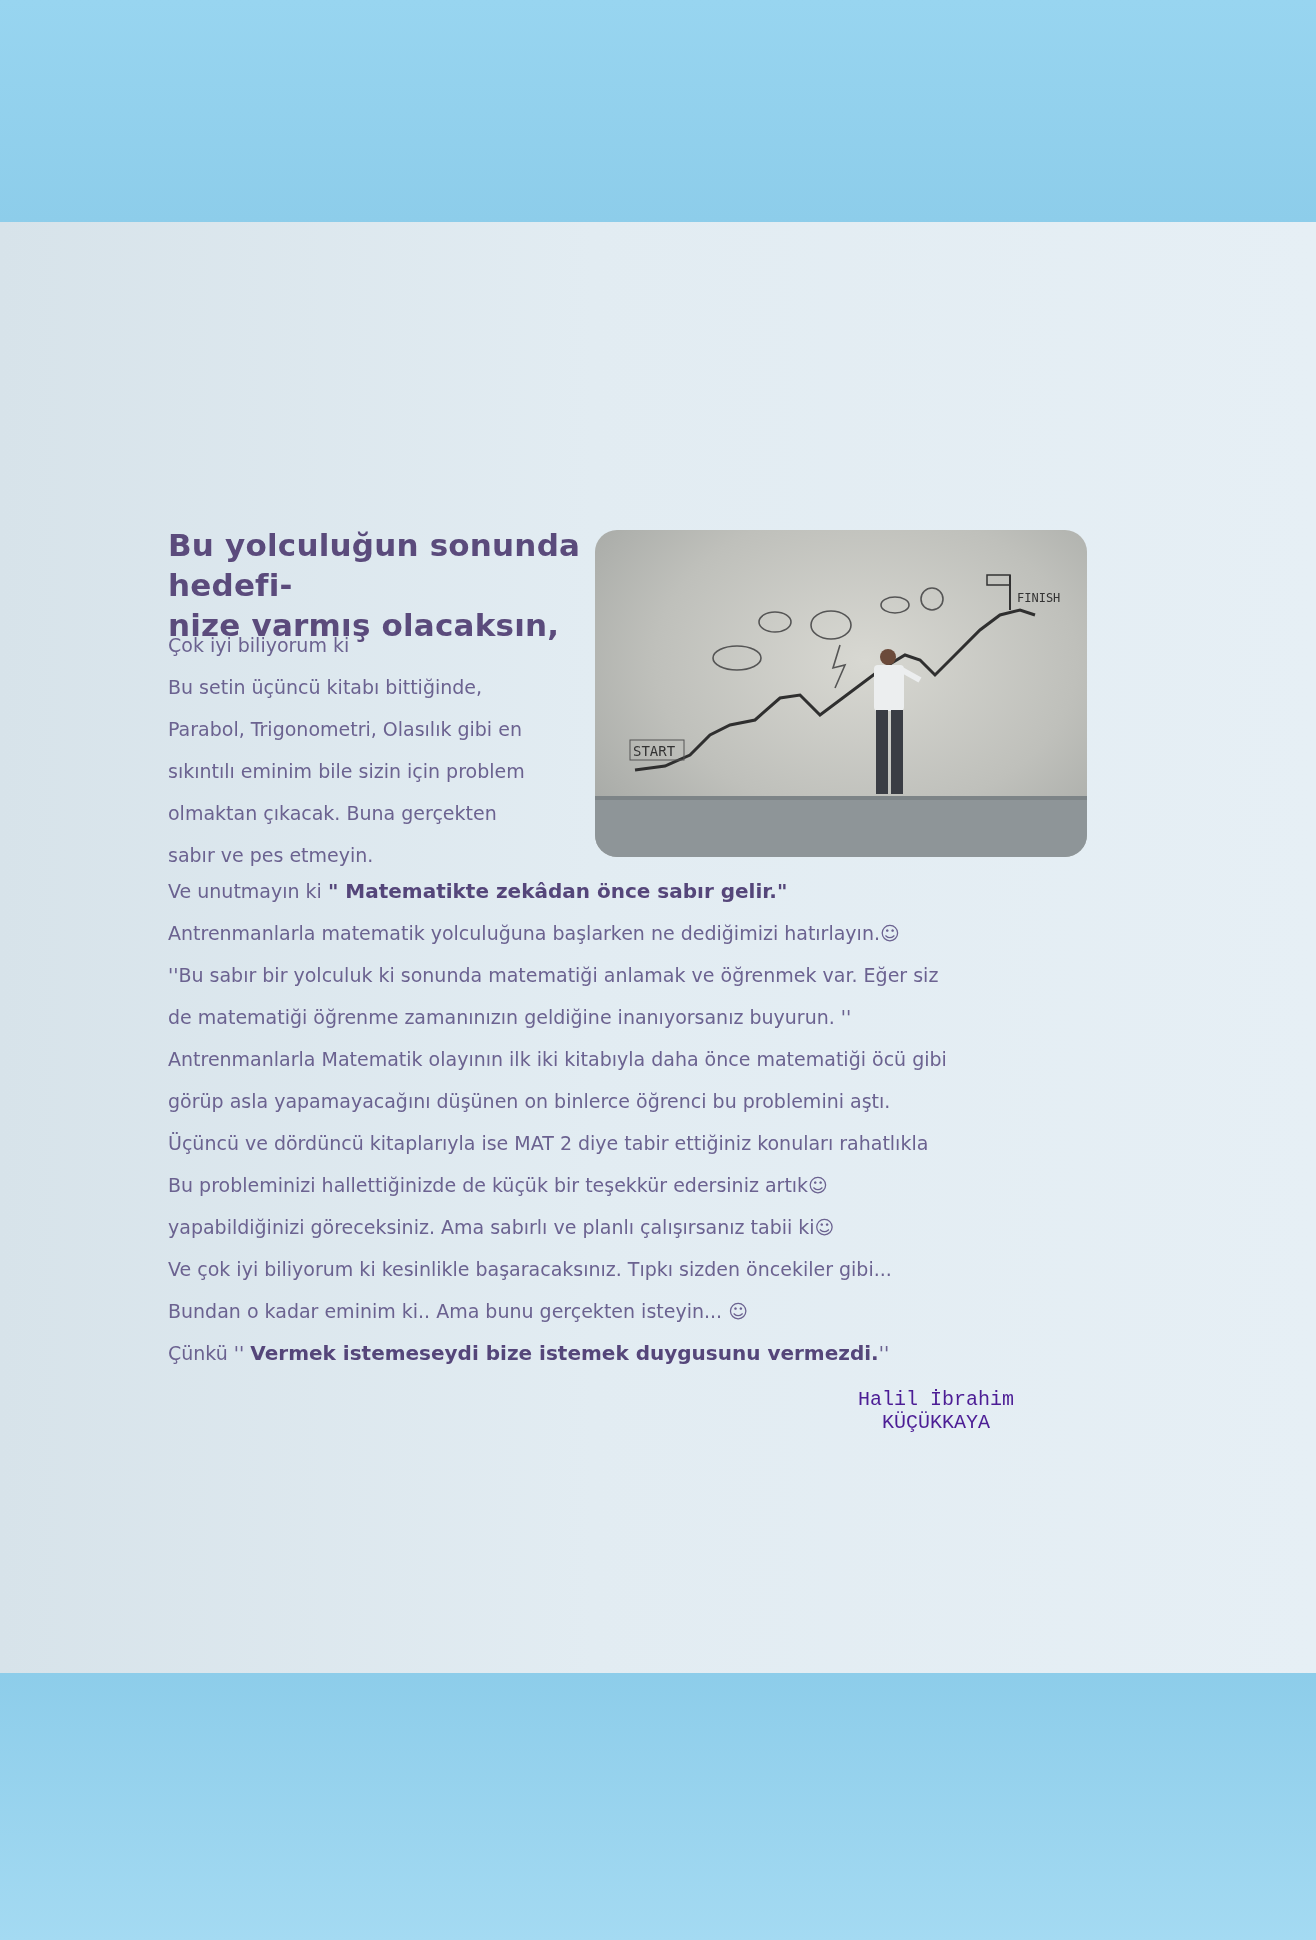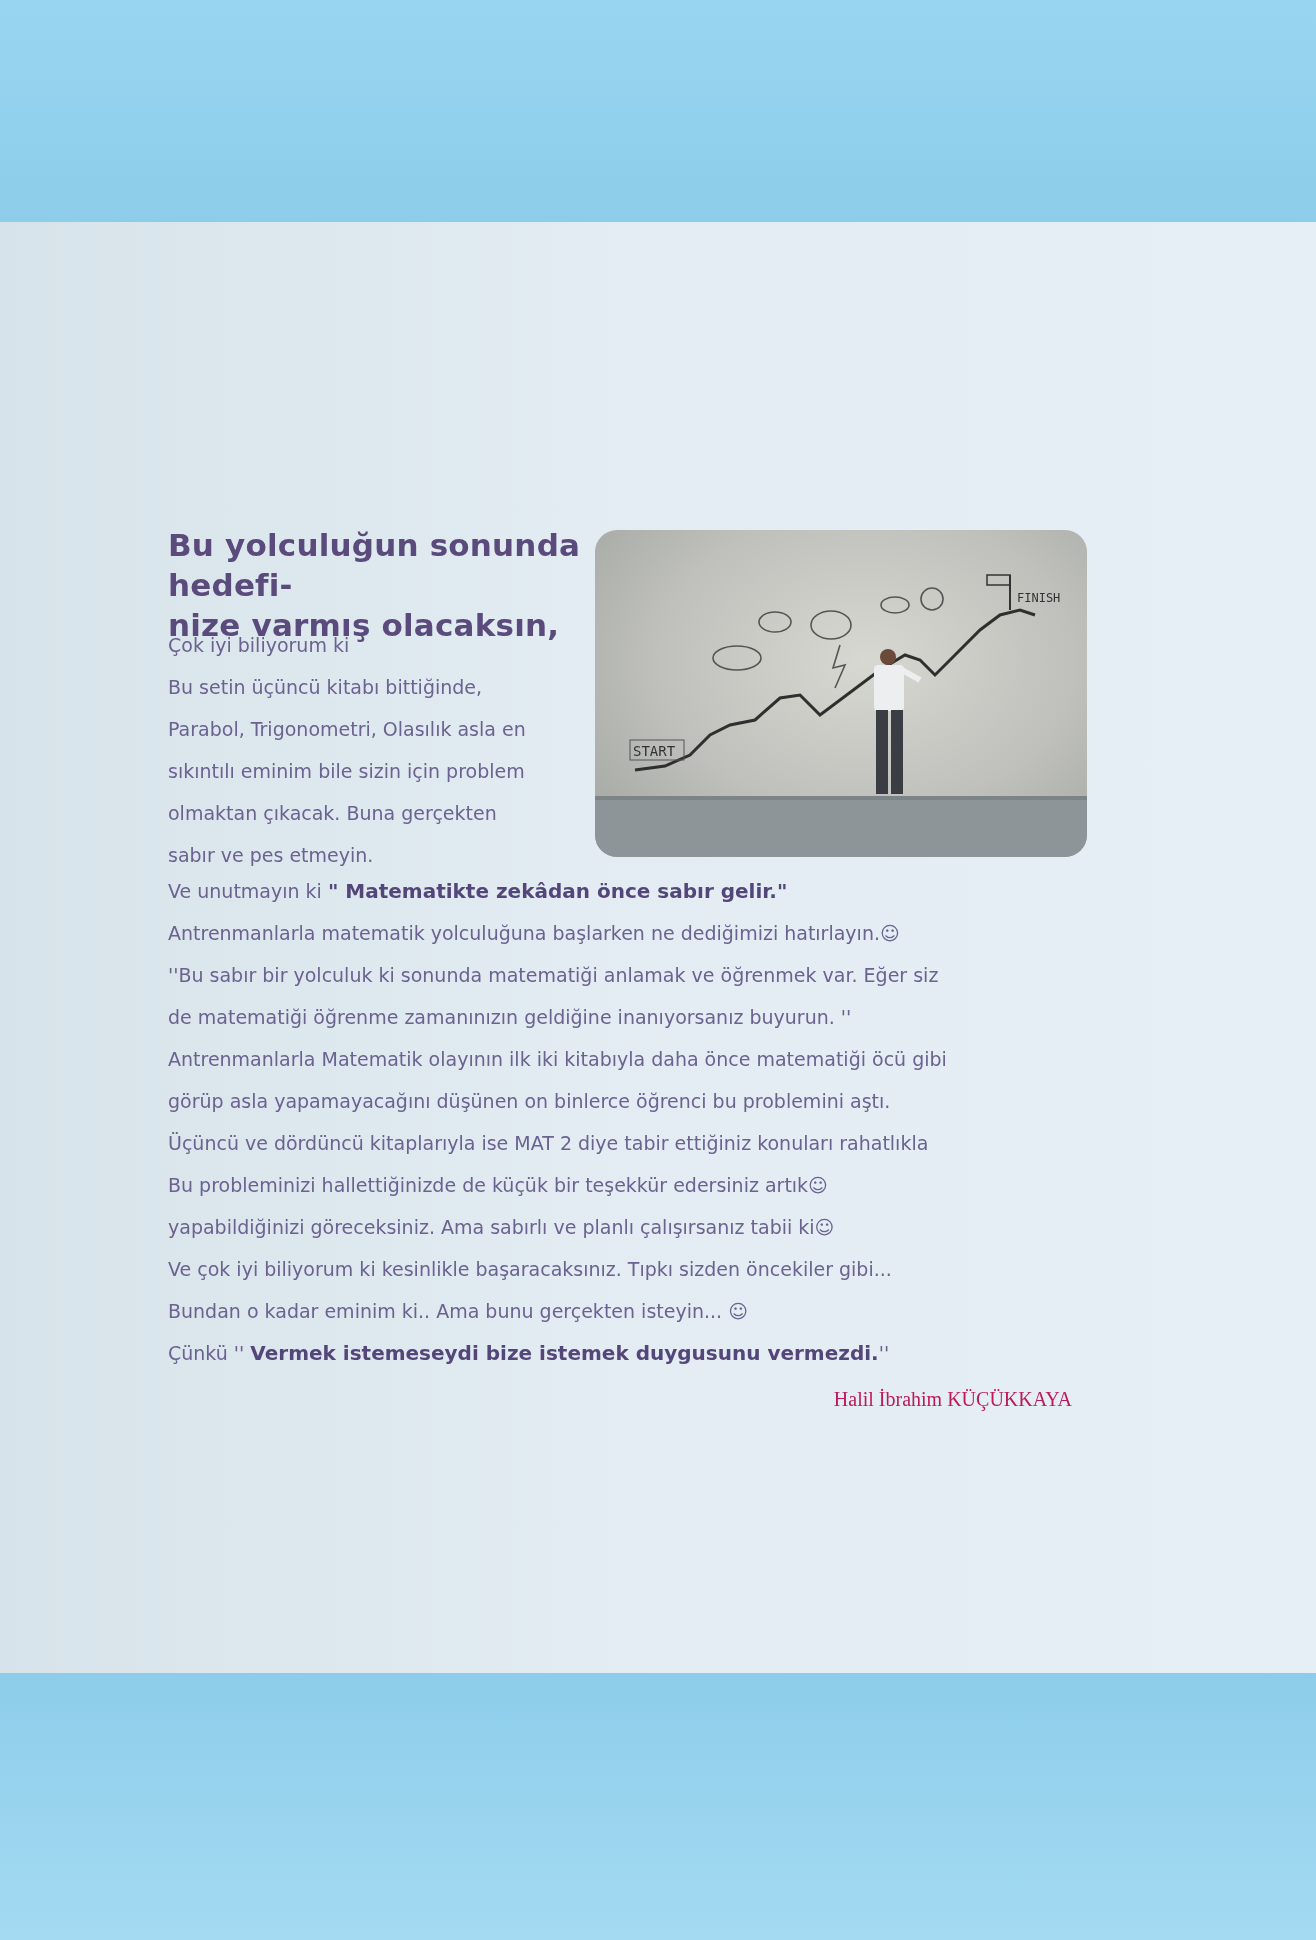--- a/index.html
+++ b/index.html
@@ -30,22 +30,22 @@
     font-size: 19px; line-height: 42px; color: #6b6290;
   }
   .intro div, .body div { white-space: nowrap; }
   .body {
     position: absolute; left: 168px; top: 870px; width: 900px;
     font-size: 19px; line-height: 42px; color: #6b6290;
   }
   .strong { font-weight: bold; color: #55467a; font-size: 20px; }
   .signature {
     position: absolute; left: 800px; top: 1388px; width: 272px;
-    text-align: right; font-family: Liberation Serif, serif;
-    font-size: 20px; color: #be185d;
+    text-align: center; font-family: Liberation Mono, monospace;
+    font-size: 20px; color: #4c1d95;
   }
   .photo {
     position: absolute; left: 595px; top: 530px; width: 492px; height: 327px;
     border-radius: 22px; overflow: hidden;
     background: radial-gradient(ellipse at 55% 40%, #d8d8d2 0%, #bfc0bb 55%, #9fa29f 100%);
   }
   .photo svg { width: 100%; height: 100%; display: block; }
 </style>
 </head>
 <body>
@@ -55,21 +55,21 @@
 <div class="band-bottom"></div>
 
 <div class="heading">
   <div>Bu yolculuğun sonunda hedefi-</div>
   <div>nize varmış olacaksın,</div>
 </div>
 
 <div class="intro">
   <div>Çok iyi biliyorum ki</div>
   <div>Bu setin üçüncü kitabı bittiğinde,</div>
-  <div>Parabol, Trigonometri, Olasılık asla en</div>
+  <div>Parabol, Trigonometri, Olasılık gibi en</div>
   <div>sıkıntılı eminim bile sizin için problem</div>
   <div>olmaktan çıkacak. Buna gerçekten</div>
   <div>sabır ve pes etmeyin.</div>
 </div>
 
 <div class="photo">
   <svg viewBox="0 0 492 327" xmlns="http://www.w3.org/2000/svg">
 
     <rect x="0" y="268" width="492" height="59" fill="#8e9598"></rect>
     <rect x="0" y="266" width="492" height="4" fill="#7d8487"></rect>

